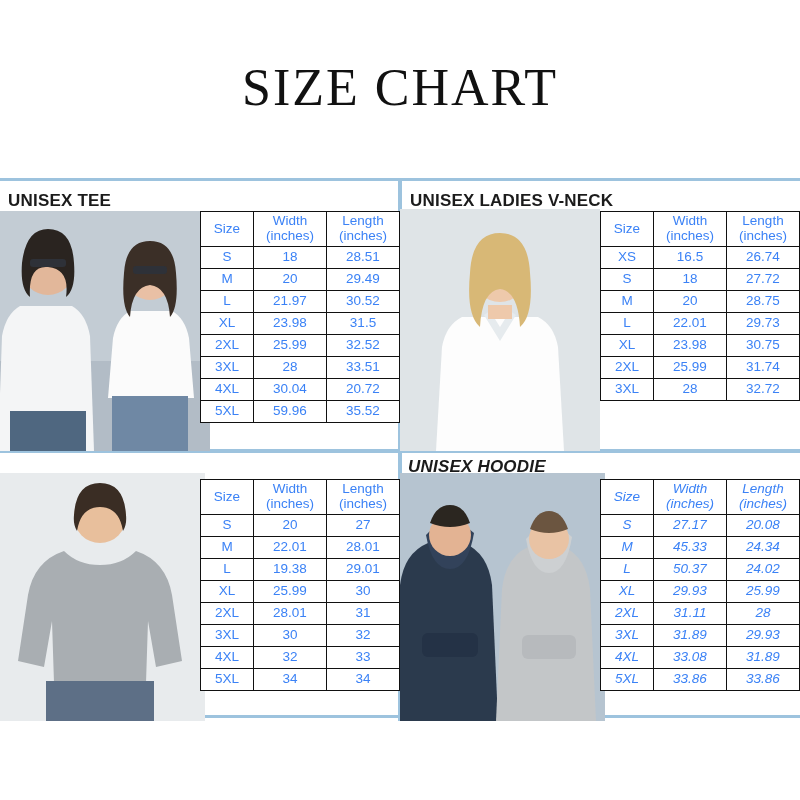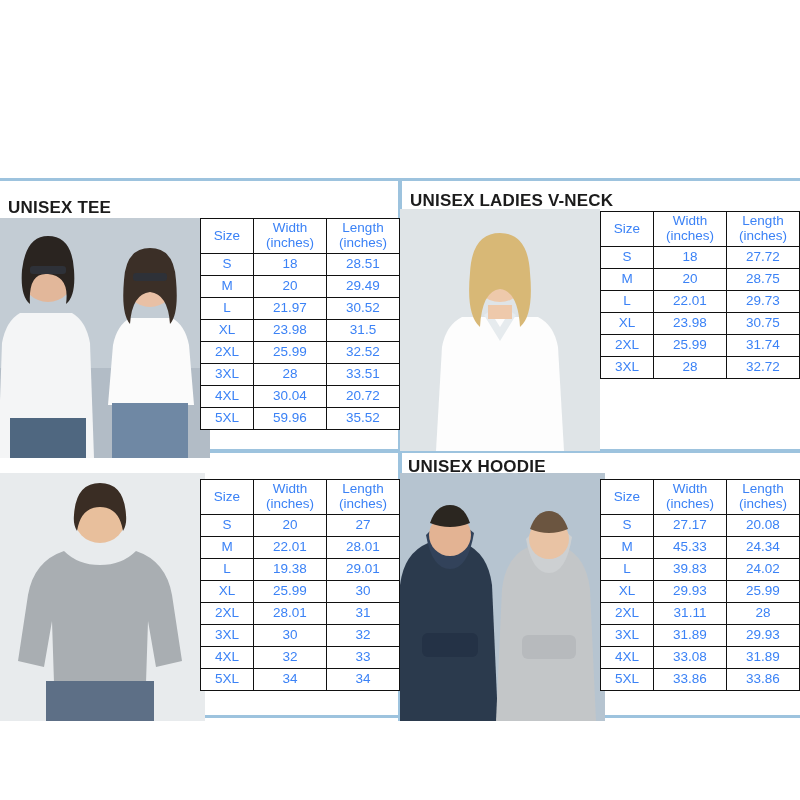--- a/index.html
+++ b/index.html
@@ -38,24 +38,24 @@
     border-bottom: 3px solid #9dc3de;
     box-sizing: border-box;
   }
   .quad {
     position: absolute;
     width: 400px;
     height: 270px;
     overflow: hidden;
     box-sizing: border-box;
   }
-  .q-tl { left: 0; top: 0; margin-top: 7px; }
+  .q-tl { left: 0; top: 0; }
   .q-tr { left: 400px; top: 0; padding-left: 48px; }
   .q-bl { left: 0; top: 270px; }
-  .q-br { left: 400px; top: 270px; }
+  .q-br { left: 400px; top: 270px; font-style: italic; }
 
   .hdivider {
     position: absolute;
     left: 0;
     top: 268px;
     width: 800px;
     height: 4px;
     background: #9dc3de;
   }
   .vdivider {
@@ -134,20 +134,21 @@
   .tbl-tl { right: 0px; top: 30px; }
   .tbl-tr { right: 0px; top: 30px; }
   .tbl-bl { right: 0px; top: 28px; }
   .tbl-br { right: 0px; top: 28px; }
 </style>
 </head>
 <body>
 
 <div class="page">
 
+  <div class="title">SIZE CHART</div>
 
   <div class="grid">
 
     <div class="hdivider"></div>
     <div class="vdivider"></div>
 
     <div class="quad q-tl">
       <div class="photo ph-tl">
         <svg width="210" height="240" viewBox="0 0 210 240">
           <rect x="0" y="0" width="210" height="240" fill="#c3ccd4"></rect>
@@ -249,20 +250,25 @@
               <span class="two">(inches)</span>
             </th>
             <th class="c-l">
               <span class="two">Length</span>
               <span class="two">(inches)</span>
             </th>
           </tr>
         </thead>
         <tbody>
           <tr>
+            <td>XS</td>
+            <td>16.5</td>
+            <td>26.74</td>
+          </tr>
+          <tr>
             <td>S</td>
             <td>18</td>
             <td>27.72</td>
           </tr>
           <tr>
             <td>M</td>
             <td>20</td>
             <td>28.75</td>
           </tr>
           <tr>
@@ -399,21 +405,21 @@
             <td>27.17</td>
             <td>20.08</td>
           </tr>
           <tr>
             <td>M</td>
             <td>45.33</td>
             <td>24.34</td>
           </tr>
           <tr>
             <td>L</td>
-            <td>39.83</td>
+            <td>50.37</td>
             <td>24.02</td>
           </tr>
           <tr>
             <td>XL</td>
             <td>29.93</td>
             <td>25.99</td>
           </tr>
           <tr>
             <td>2XL</td>
             <td>31.11</td>

